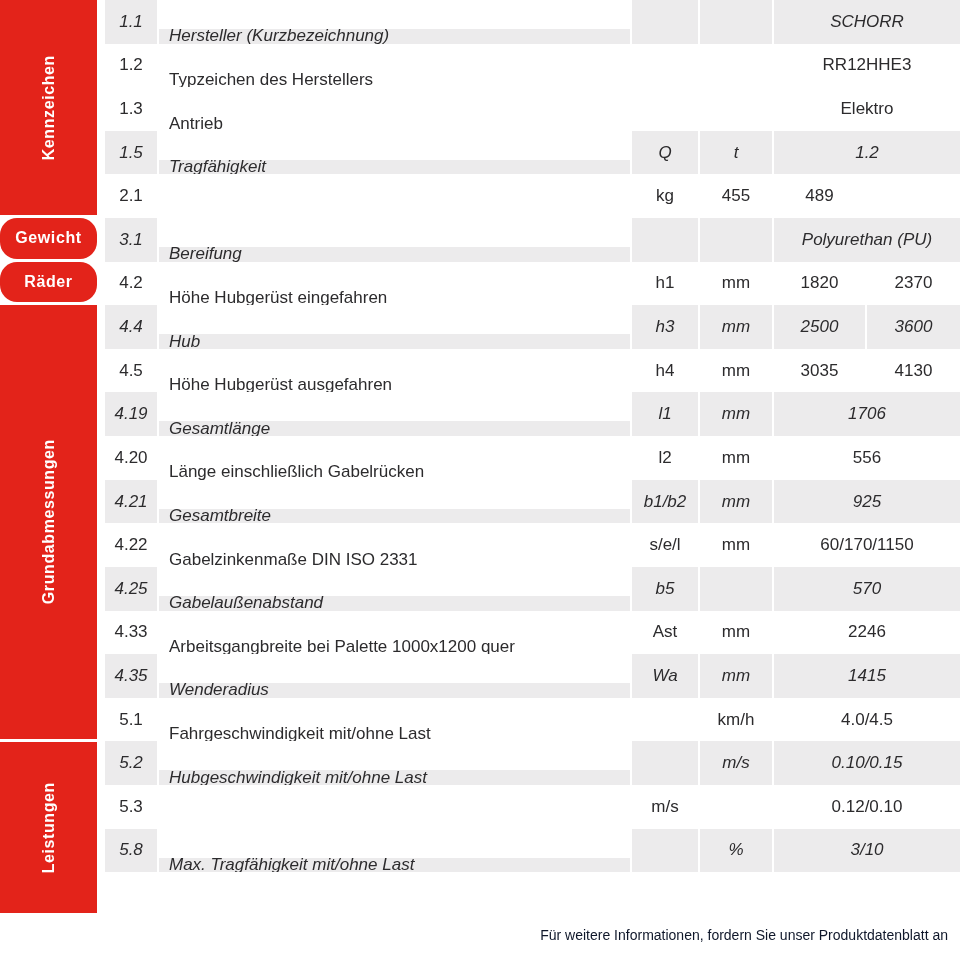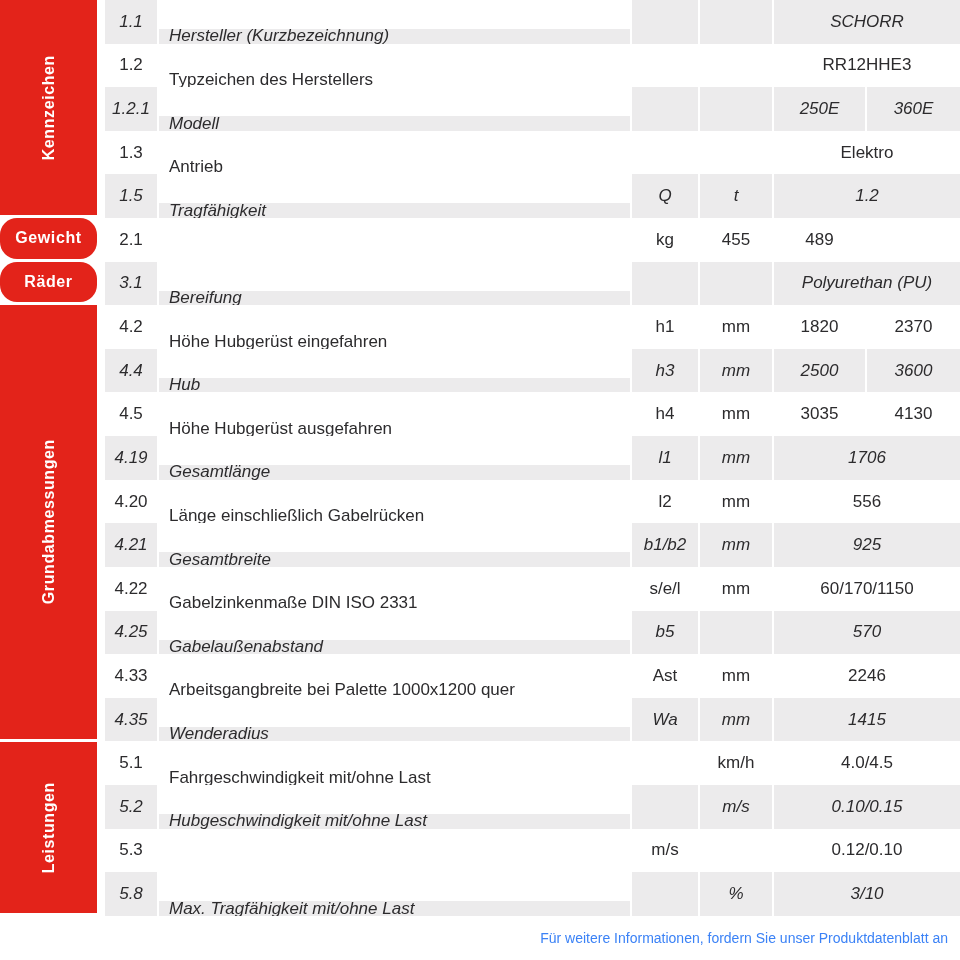--- a/index.html
+++ b/index.html
@@ -29,21 +29,21 @@
   .row{ height:var(--rh); display:grid; grid-template-columns:52px 1fr 68px 74px 93px 95px; background:#ffffff; }
   .row.gray .cell{ background:var(--gray);font-style:italic; }
   .row.white .cell{ background:#ffffff; }
   .cell{ display:flex; align-items:center; justify-content:center; font-size:17px; border-left:2px solid #ffffff; overflow:hidden; }
   .cell:first-child{ border-left:none; }
   .cell.desc{ justify-content:flex-start; padding-left:10px;margin-top:29px; }
   .cell.span2{ grid-column:5 / 7; }
 
   
   .footer{ height:44px; width:960px; background:#ffffff; display:flex; align-items:center;
-           justify-content:flex-end; padding-right:12px; font-size:14px; color:#3b82f6; }
+           justify-content:flex-end; padding-right:12px; font-size:14px; color:#0f172a; }
 </style>
 </head>
 <body>
 
 <div class="page">
   <div class="layout">
 
     <div class="sidebar">
       <div class="group vertical g5">
         <span>Kennzeichen</span>
@@ -69,28 +69,20 @@
           <div class="cell sym"></div>
           <div class="cell unit"></div>
           <div class="cell val span2">SCHORR</div>
         </div>
         <div class="row white">
           <div class="cell num">1.2</div>
           <div class="cell desc">Typzeichen des Herstellers</div>
           <div class="cell sym"></div>
           <div class="cell unit"></div>
           <div class="cell val span2">RR12HHE3</div>
-        </div>
-        <div class="row gray">
-          <div class="cell num">1.2.1</div>
-          <div class="cell desc">Modell</div>
-          <div class="cell sym"></div>
-          <div class="cell unit"></div>
-          <div class="cell val">250E</div>
-          <div class="cell val">360E</div>
         </div>
         <div class="row white">
           <div class="cell num">1.3</div>
           <div class="cell desc">Antrieb</div>
           <div class="cell sym"></div>
           <div class="cell unit"></div>
           <div class="cell val span2">Elektro</div>
         </div>
         <div class="row gray">
           <div class="cell num">1.5</div>

